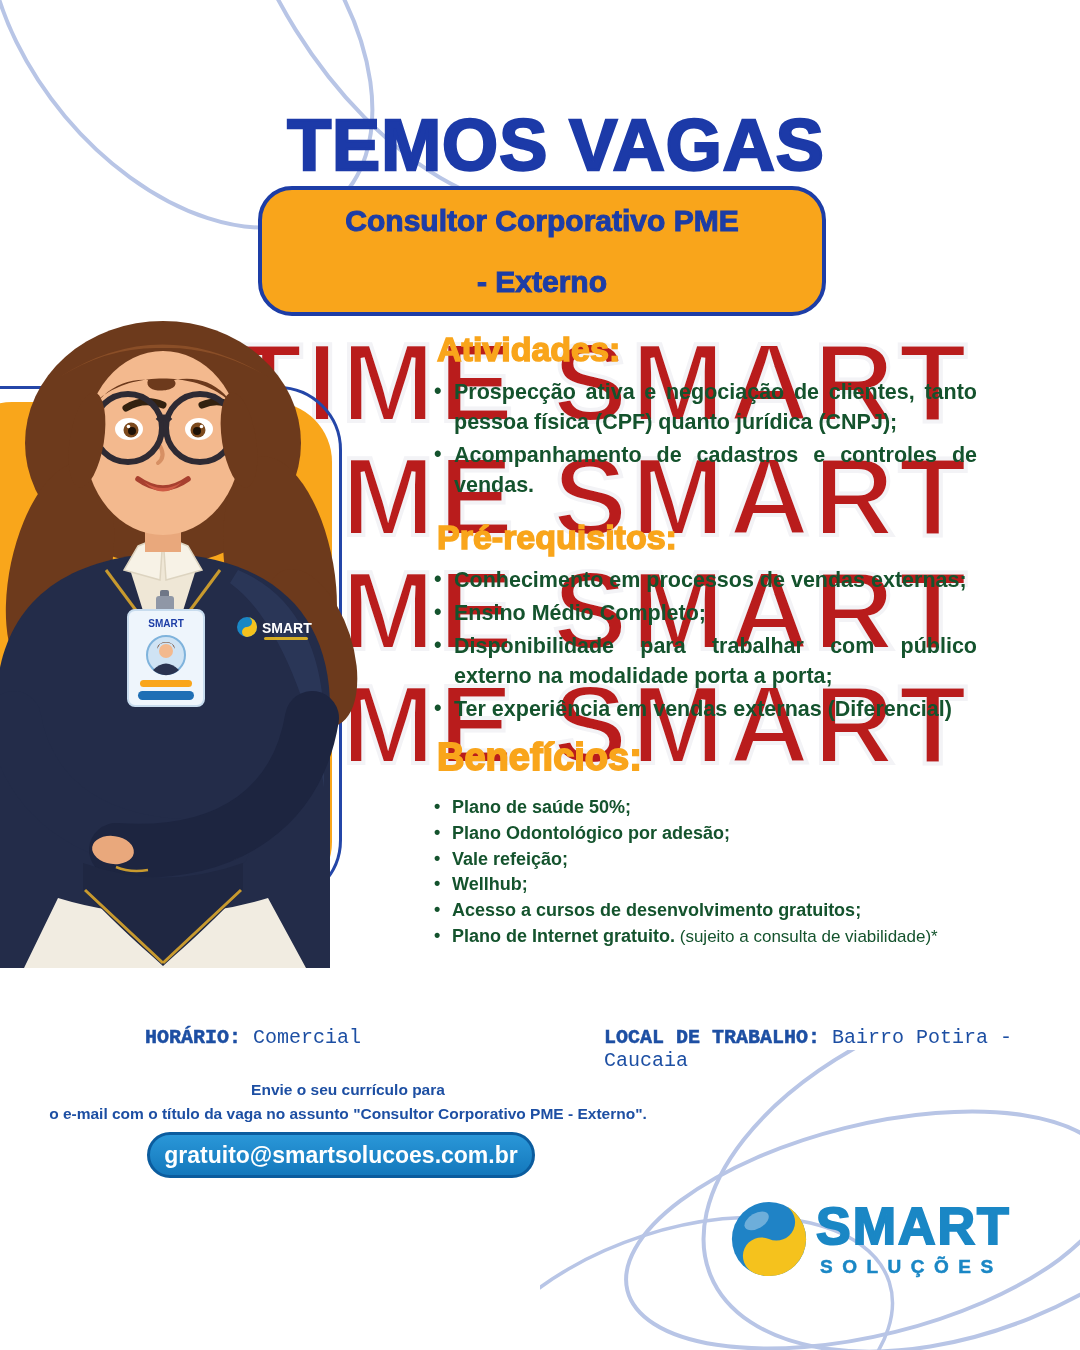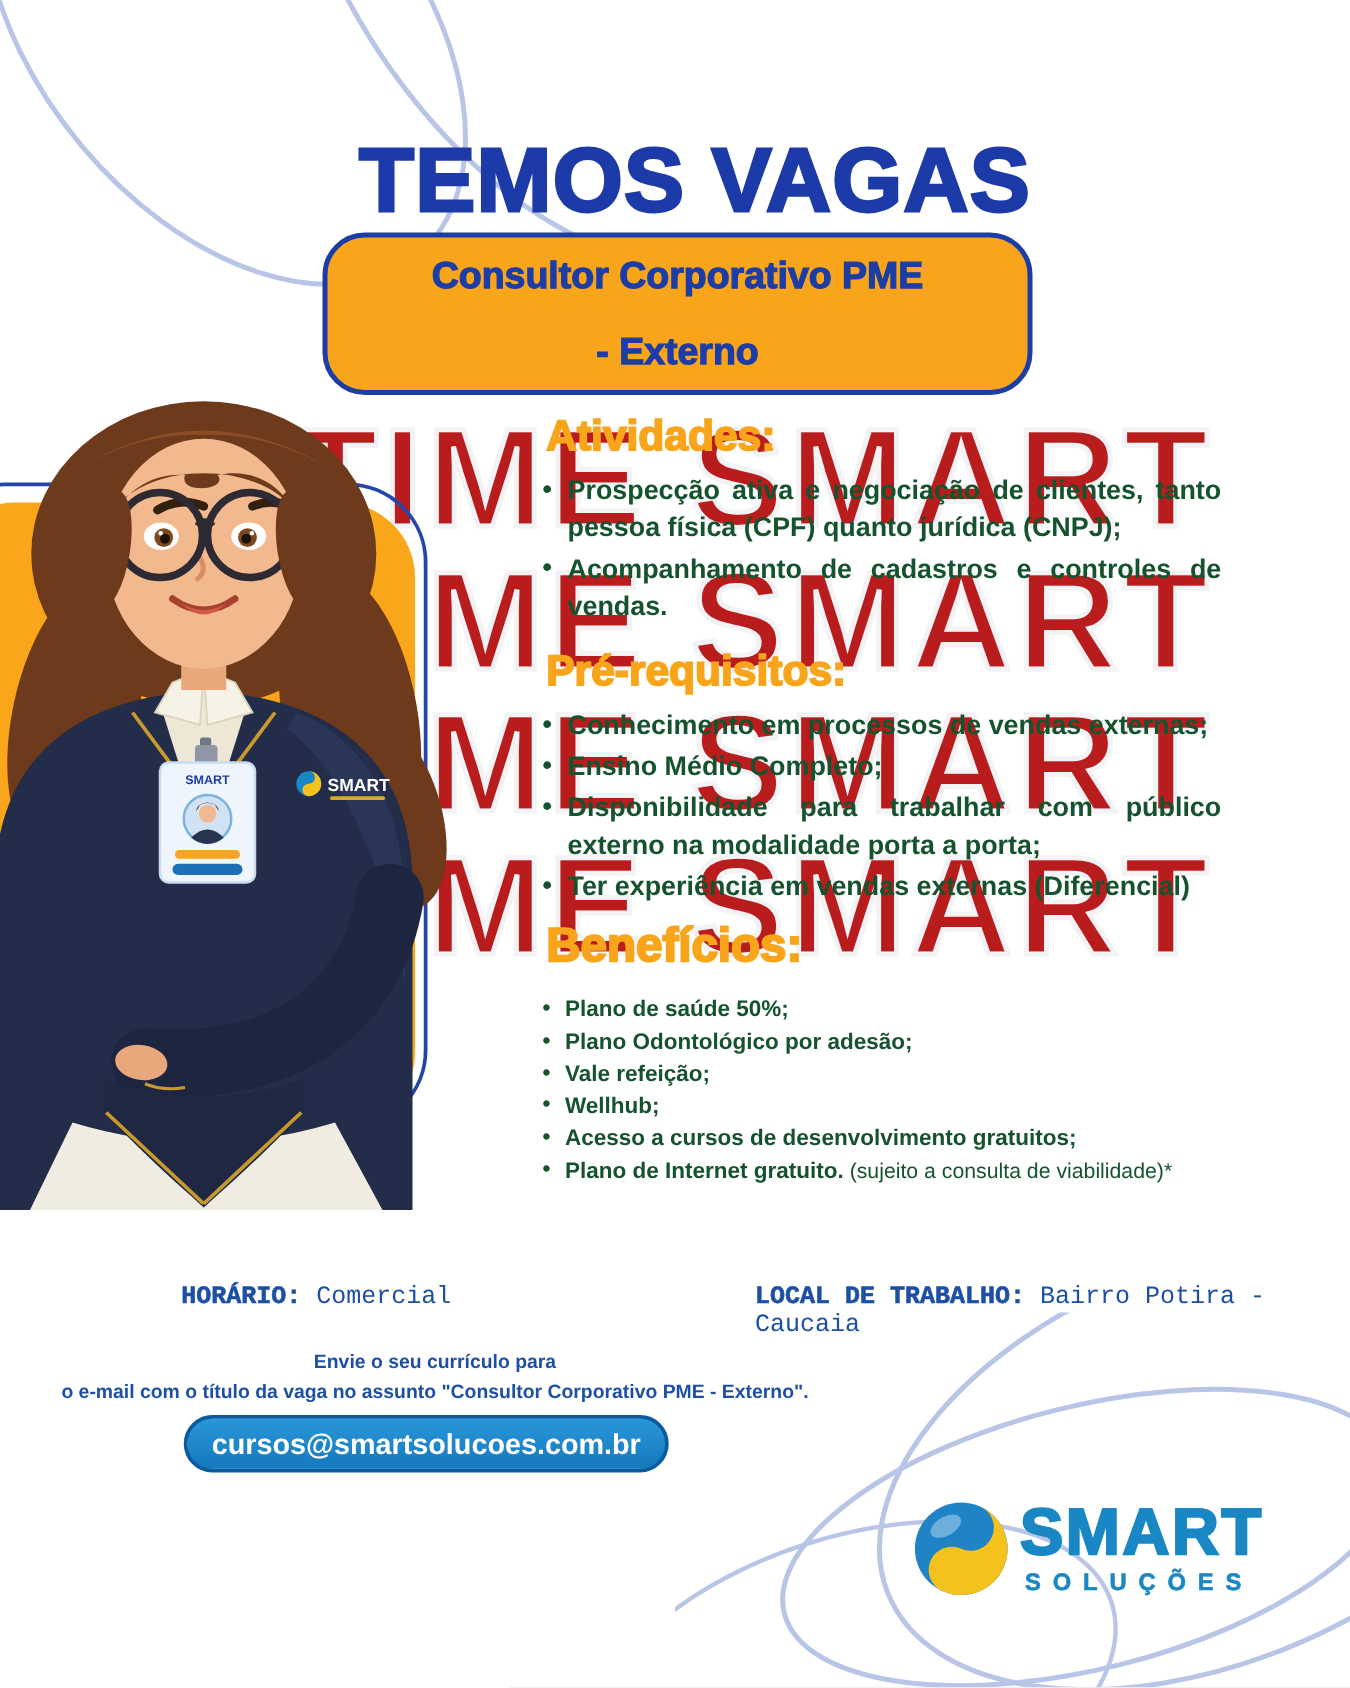--- a/index.html
+++ b/index.html
@@ -239,21 +239,21 @@
   </div>
   <div class="detail" id="detail-local">
     <span class="lbl">LOCAL DE TRABALHO:</span><span class="val"> Bairro Potira - Caucaia</span>
   </div>
 
   <div class="apply">
     <div>Envie o seu currículo para</div>
     <div>o e-mail com o título da vaga no assunto "Consultor Corporativo PME - Externo".</div>
   </div>
 
-  <div class="email-btn">cursos@smartsolucoes.com.br</div>
+  <div class="email-btn">gratuito@smartsolucoes.com.br</div>
 
   <div class="brand">
     <svg width="78" height="78" viewBox="0 0 82 82">
       <circle cx="41" cy="41" r="39" fill="#1f83c6"></circle>
       <path d="M41,2 a39,39 0 0 1 0,78 a19.5,19.5 0 0 1 0,-39 a19.5,19.5 0 0 0 0,-39" fill="#f5c21d" transform="rotate(24 41 41)"></path>
       <ellipse cx="28" cy="22" rx="14" ry="8" fill="#ffffff" opacity="0.35" transform="rotate(-30 28 22)"></ellipse>
     </svg>
     <div class="brand-text">
       <div class="brand-name">SMART</div>
       <div class="brand-sub">SOLUÇÕES</div>

